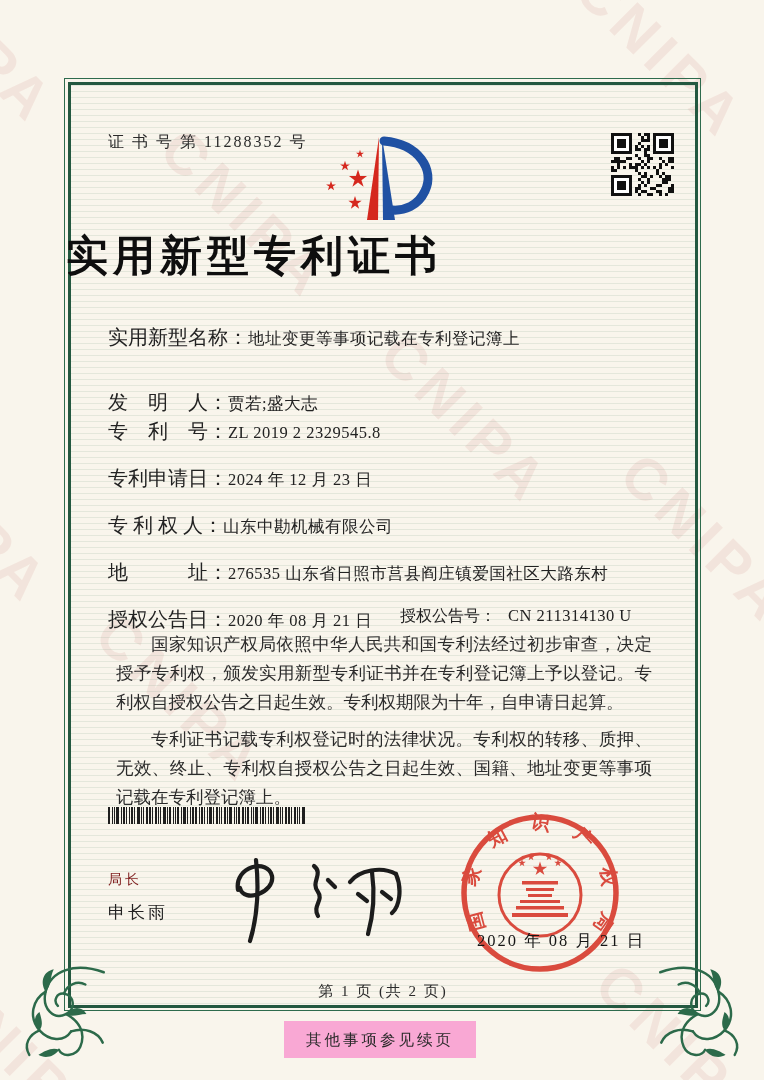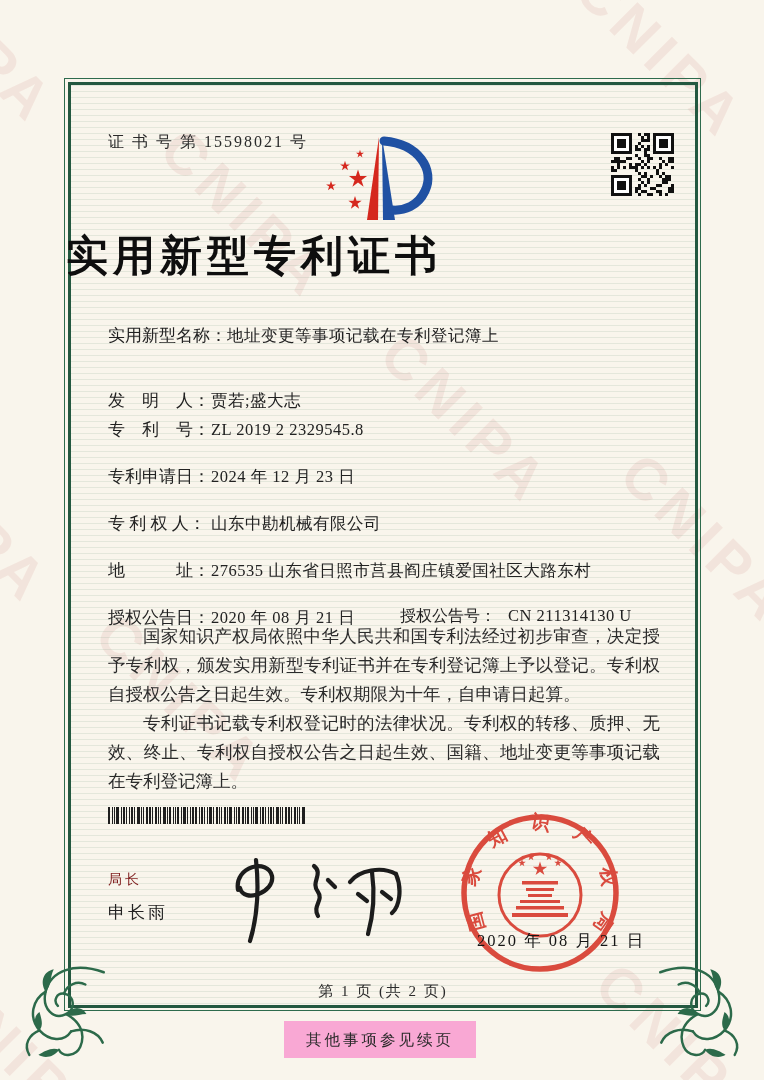--- a/index.html
+++ b/index.html
@@ -23,28 +23,28 @@
   .content{position:absolute;inset:0;z-index:4;}
 
   .cert-no{position:absolute;left:108px;top:132px;font-size:16px;letter-spacing:2px;color:#2a2a2a;}
   .logo{position:absolute;left:322px;top:130px;}
   .qr{position:absolute;left:611px;top:133px;}
 
   .title{position:absolute;left:66px;top:228px;width:634px;text-align:left;
          font-size:42px;font-weight:bold;letter-spacing:5px;color:#0e0e0e;}
 
   .row{position:absolute;left:108px;width:560px;font-size:16.5px;color:#222;white-space:nowrap;}
-  .row .lab{display:inline-block;min-width:103px;font-size:17px;}
+  .row .lab{display:inline-block;min-width:103px;font-size:20px;}
   .row .val{letter-spacing:.5px;}
   .row .lab2{position:absolute;left:292px;font-size:16px;}
   .row .val2{position:absolute;left:400px;letter-spacing:.5px;}
 
   .body-text{position:absolute;left:108px;top:622px;width:552px;font-size:17.5px;
              line-height:29px;color:#2b2b2b;text-align:justify;}
-  .body-text p{margin:0;text-indent:2em;}
+  .body-text p{margin:8px;text-indent:2em;}
 
   .barcode{position:absolute;left:108px;top:807px;}
   .signer-title{position:absolute;left:108px;top:871px;font-size:14px;color:#7f1d1d;
       font-family:"Liberation Sans","DejaVu Sans",sans-serif;letter-spacing:3px;}
   .signer-name{position:absolute;left:108px;top:901px;font-size:17px;color:#222;
       font-family:"Liberation Sans","DejaVu Sans",sans-serif;letter-spacing:3px;}
   .signature{position:absolute;left:222px;top:850px;}
 
   .seal{position:absolute;left:458px;top:811px;mix-blend-mode:multiply;}
   .seal-date{position:absolute;left:477px;top:930px;font-size:16.5px;letter-spacing:2px;color:#151515;z-index:6;}
@@ -104,21 +104,21 @@
     <g fill="#2c6a4a">
       <path d="M31,31 C25,21 29,11 39,9 C35,17 37,25 31,31 Z"></path>
       <path d="M51,53 C57,45 67,45 71,53 C63,53 57,57 51,53 Z"></path>
       <path d="M44,88 C40,95 30,97 24,93 C30,89 38,85 44,88 Z"></path>
       <path d="M25,69 C19,63 19,55 25,51 C27,58 29,64 25,69 Z"></path>
     </g>
   </svg>
 
   <div class="content">
 
-    <div class="cert-no">证 书 号 第 15598021 号</div>
+    <div class="cert-no">证 书 号 第 11288352 号</div>
 
     <svg class="logo" width="122" height="95" viewBox="0 0 122 95">
       <defs>
         <path id="star5" d="M0,-1 L0.225,-0.31 0.95,-0.31 0.36,0.12 0.59,0.81 0,0.38 -0.59,0.81 -0.36,0.12 -0.95,-0.31 -0.225,-0.31 Z"></path>
       </defs>
       <path d="M57,7 L45,90 L56,90 Z" fill="#d5281e"></path>
       <path d="M60,7 L61,90 L73,90 Z" fill="#2051a3"></path>
       <path d="M62,11 C97,14 113,40 103,61 C96,76 82,81 70,80" fill="none" stroke="#2051a3" stroke-width="9" stroke-linecap="round"></path>
       <g fill="#d5281e">
         <use href="#star5" transform="translate(38,24) scale(4.2)"></use>

